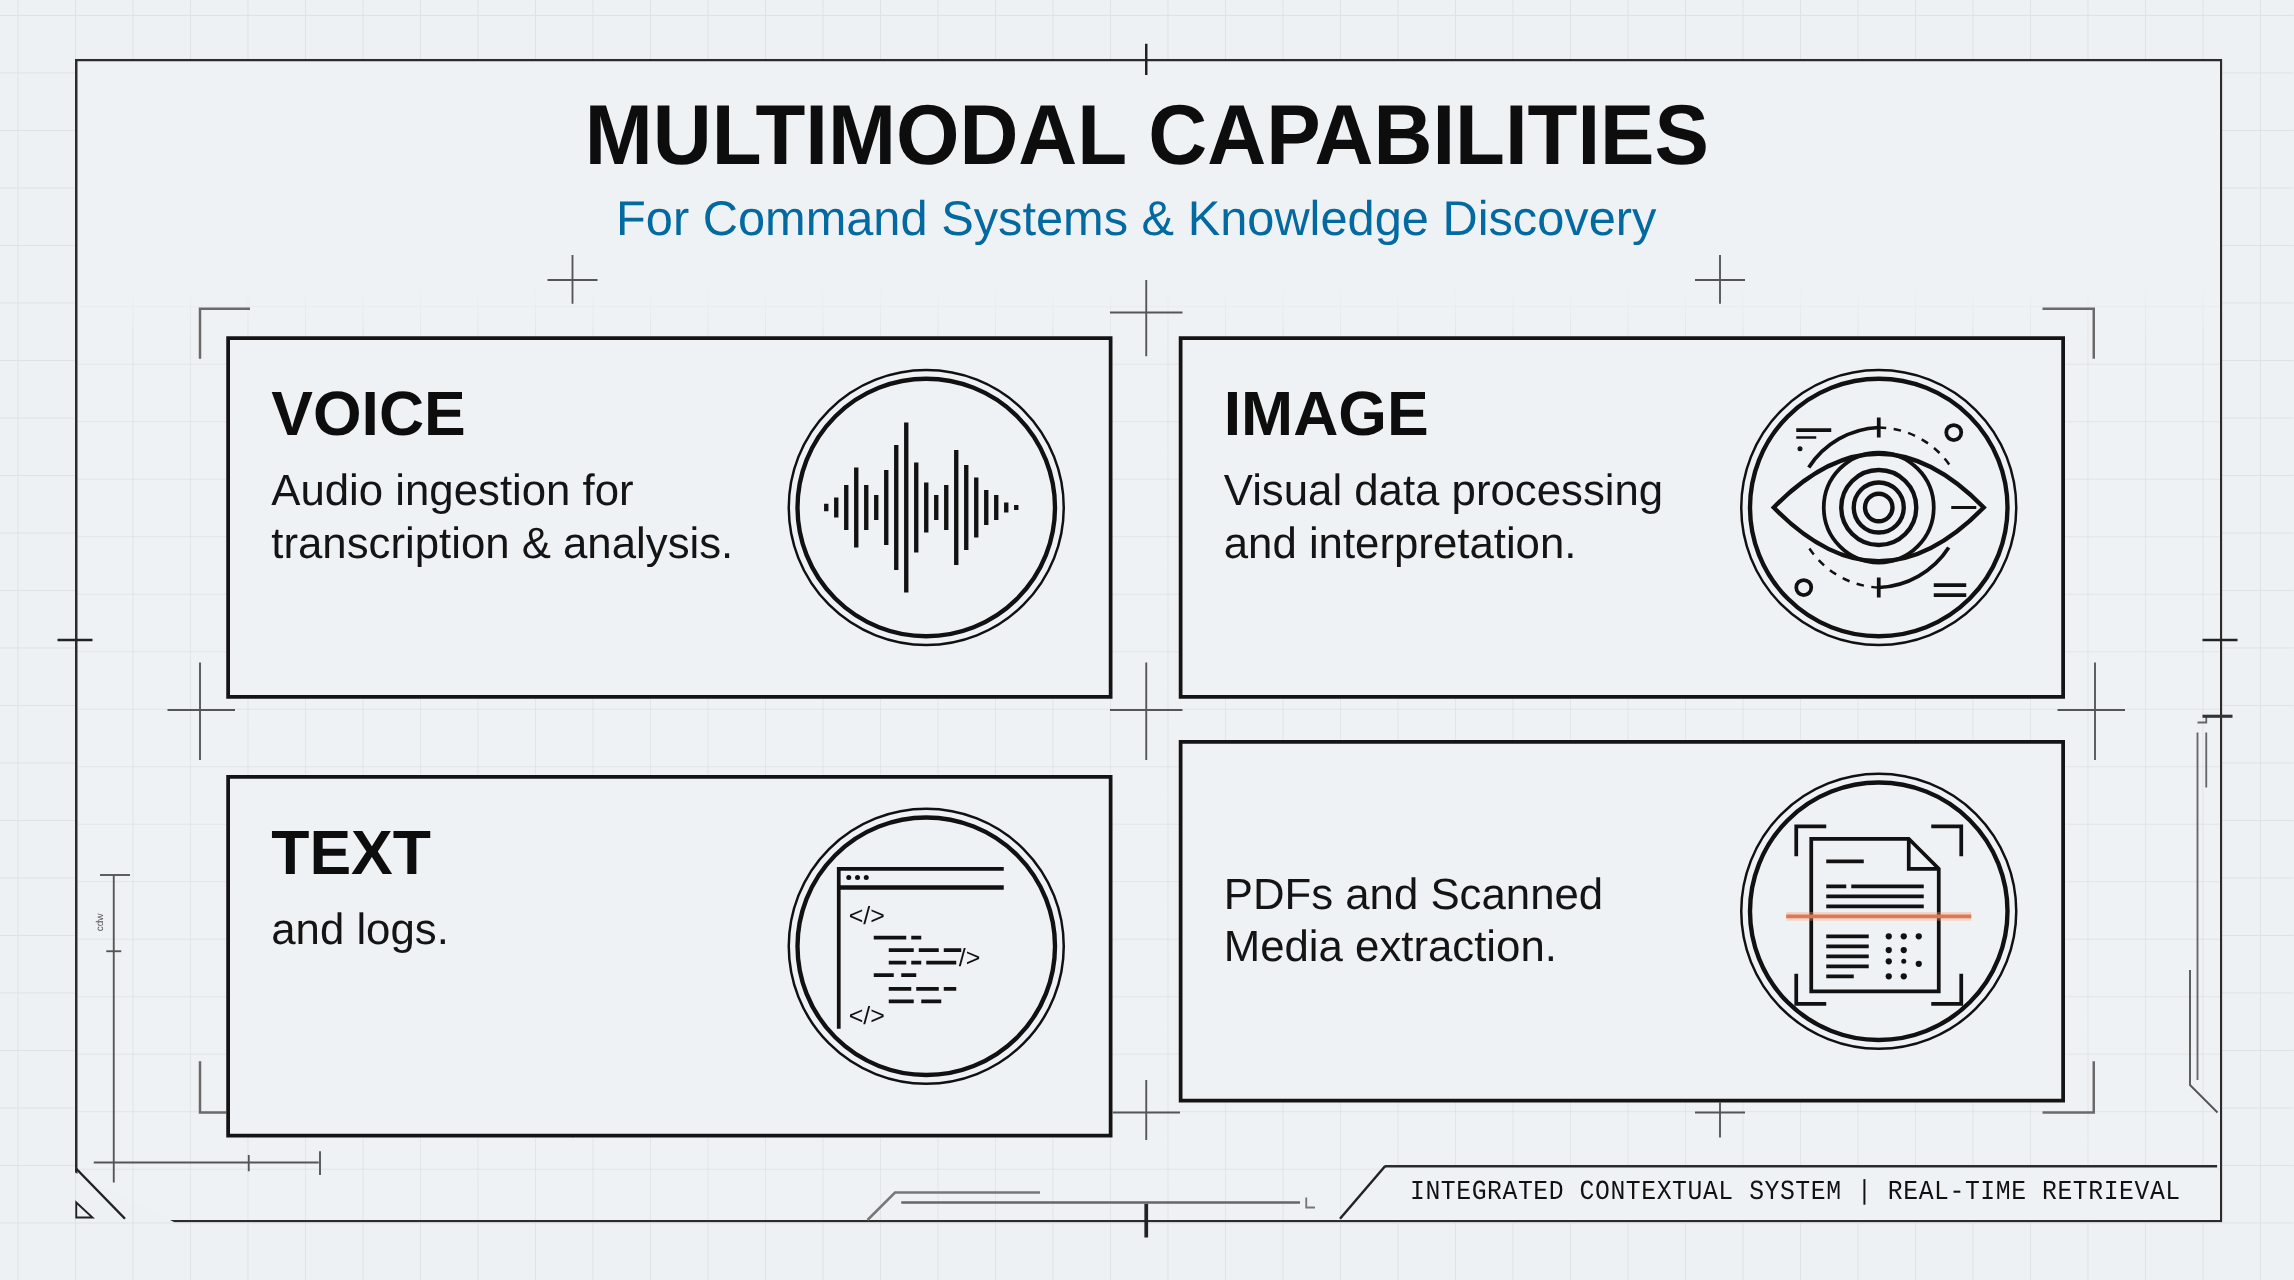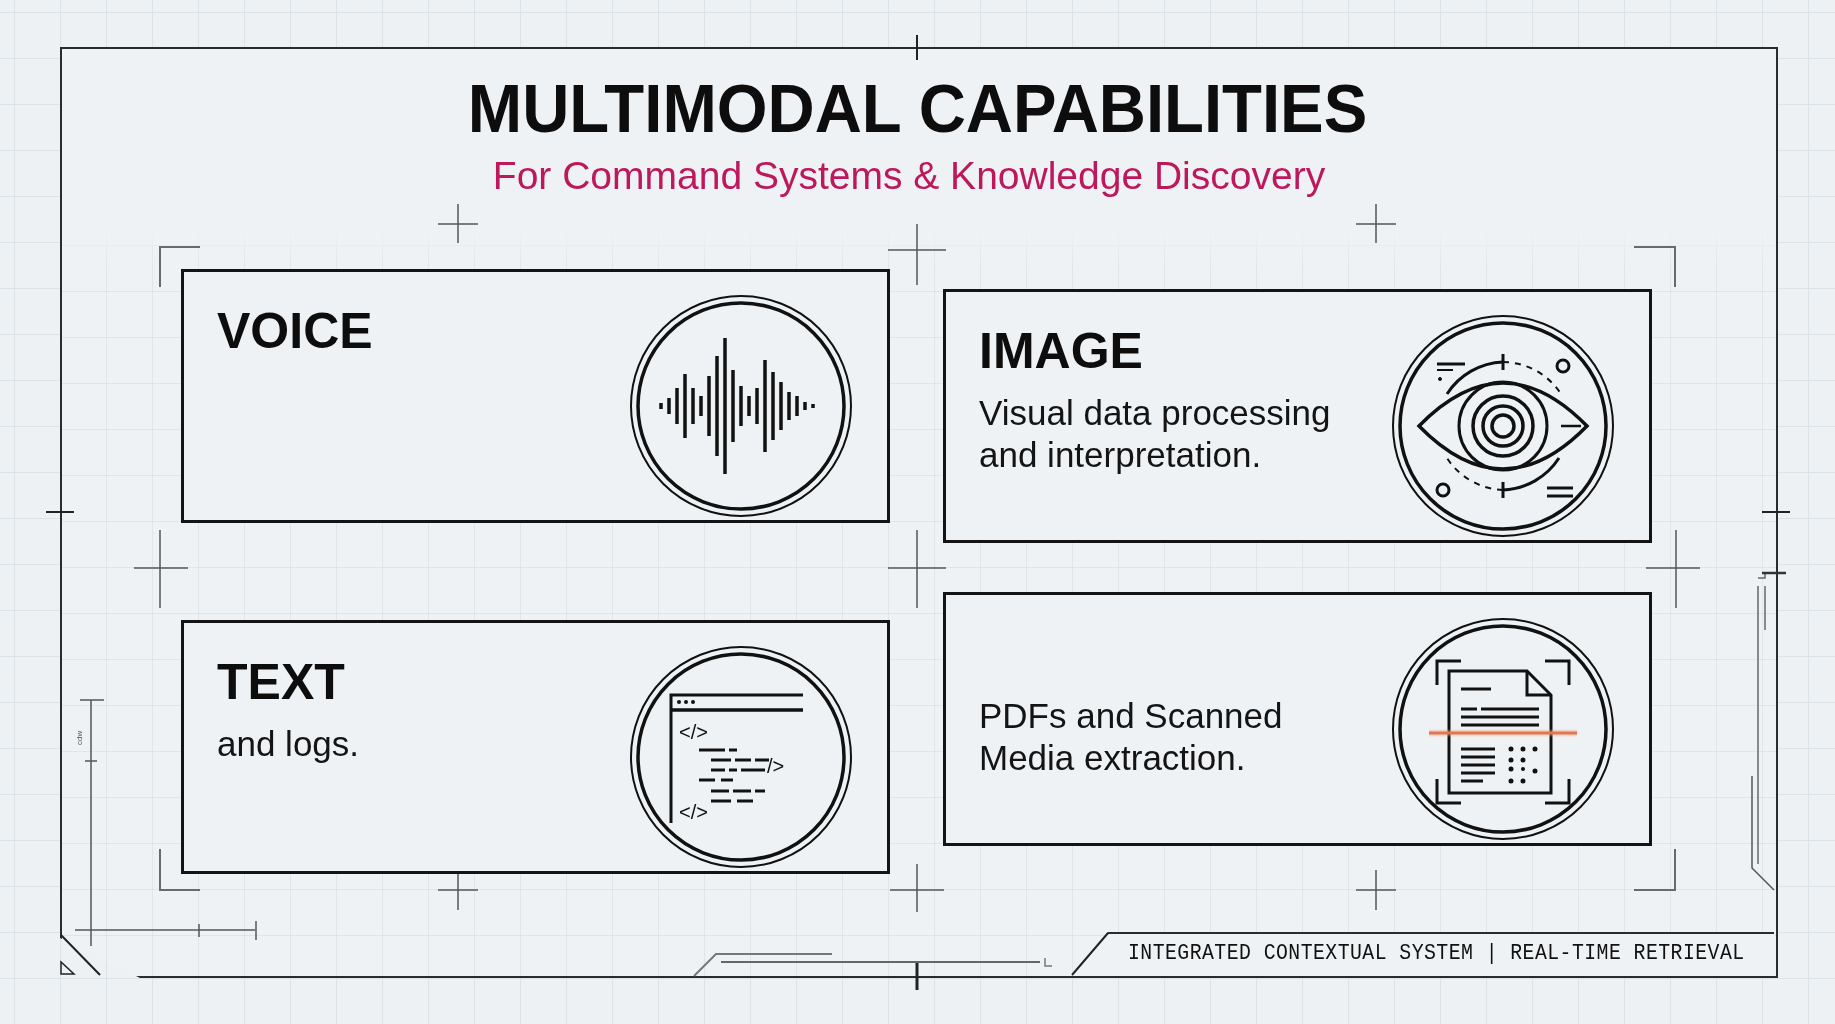--- a/index.html
+++ b/index.html
@@ -29,24 +29,24 @@
     -webkit-mask-image: linear-gradient(to bottom, transparent 0, transparent 180px, #000 220px);
     opacity:0.8;
   }
   .title {
     position:absolute; left:0; width:1835px; top:70px; text-align:center;
     font-size:68px; font-weight:700; letter-spacing:0px; line-height:76px;
     transform:scaleX(0.96);
   }
   .subtitle {
     position:absolute; left:0; width:1818px; top:153px; text-align:center;
-    font-size:39px; line-height:46px; color:#be185d;
+    font-size:39px; line-height:46px; color:#0369a1;
   }
   .card {
-    position:absolute; width:709px; height:254px;
+    position:absolute; width:709px; height:290px;
     border:3px solid #141414; background:#eff2f4; box-sizing:border-box;
   }
   .card-title {
     position:absolute; left:33px; top:30px;
     font-size:50px; font-weight:700; line-height:58px;
   }
   .card-desc {
     position:absolute; left:33px; top:100px; width:420px;
     font-size:35px; line-height:42px; color:#141414;
   }
@@ -133,20 +133,24 @@
     <polyline points="160,849 160,890 200,890"></polyline>
     <polyline points="1634,890 1675,890 1675,849"></polyline>
   </g>
 </svg>
 
 <div class="title">MULTIMODAL CAPABILITIES</div>
 <div class="subtitle">For Command Systems &amp; Knowledge Discovery</div>
 
 <div class="card" style="left:181px; top:269px;">
   <div class="card-title">VOICE</div>
+  <div class="card-desc">
+    <div>Audio ingestion for</div>
+    <div>transcription &amp; analysis.</div>
+  </div>
   <div class="icon-wrap">
     <svg viewBox="0 0 228 228">
       <circle cx="114" cy="114" r="110" fill="none" stroke="#111" stroke-width="2"></circle>
       <circle cx="114" cy="114" r="103" fill="none" stroke="#111" stroke-width="3.5"></circle>
       <g stroke="#111" stroke-width="3.5" stroke-linecap="butt">
         <line x1="34" y1="111" x2="34" y2="117"></line>
         <line x1="42" y1="106" x2="42" y2="122"></line>
         <line x1="50" y1="96" x2="50" y2="132"></line>
         <line x1="58" y1="82" x2="58" y2="146"></line>
         <line x1="66" y1="96" x2="66" y2="132"></line>
@@ -163,21 +167,21 @@
         <line x1="154" y1="90" x2="154" y2="138"></line>
         <line x1="162" y1="100" x2="162" y2="128"></line>
         <line x1="170" y1="104" x2="170" y2="124"></line>
         <line x1="178" y1="110" x2="178" y2="118"></line>
         <line x1="186" y1="112" x2="186" y2="116"></line>
       </g>
     </svg>
   </div>
 </div>
 
-<div class="card" style="left:943px; top:269px;margin-top:20px;">
+<div class="card" style="left:943px; top:269px;">
   <div class="card-title">IMAGE</div>
   <div class="card-desc">
     <div>Visual data processing</div>
     <div>and interpretation.</div>
   </div>
   <div class="icon-wrap">
     <svg viewBox="0 0 228 228" fill="none" stroke="#111">
       <circle cx="114" cy="114" r="110" stroke-width="2"></circle>
       <circle cx="114" cy="114" r="103" stroke-width="3.5"></circle>
       <path d="M30,114 Q114,28 198,114 Q114,200 30,114 Z" stroke-width="3.5"></path>

